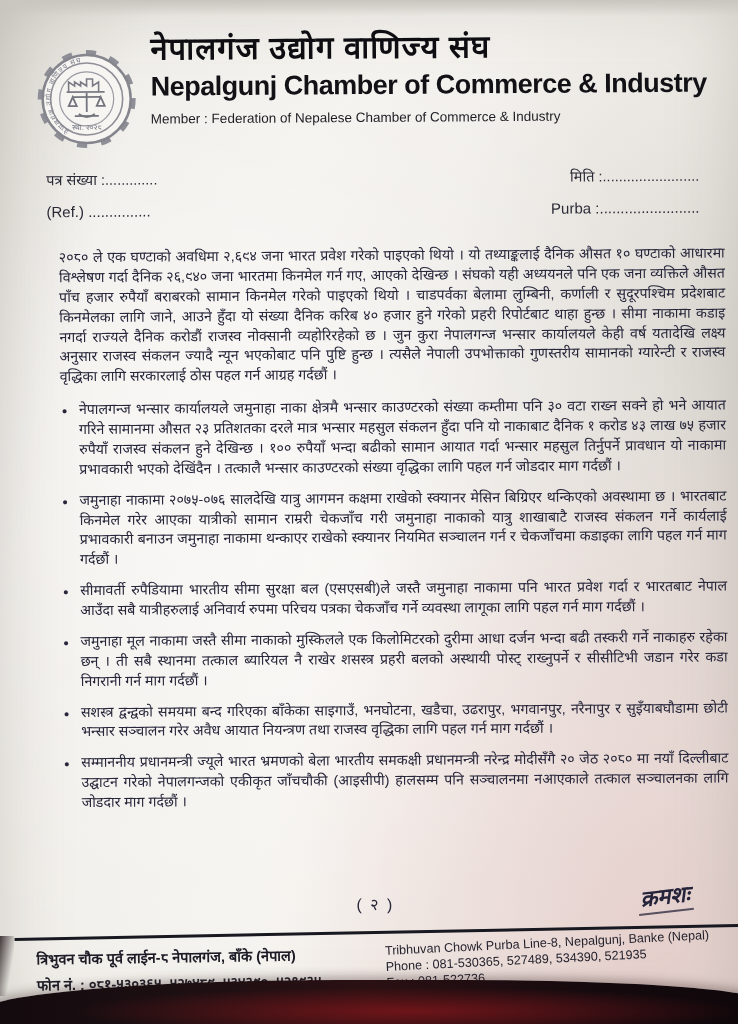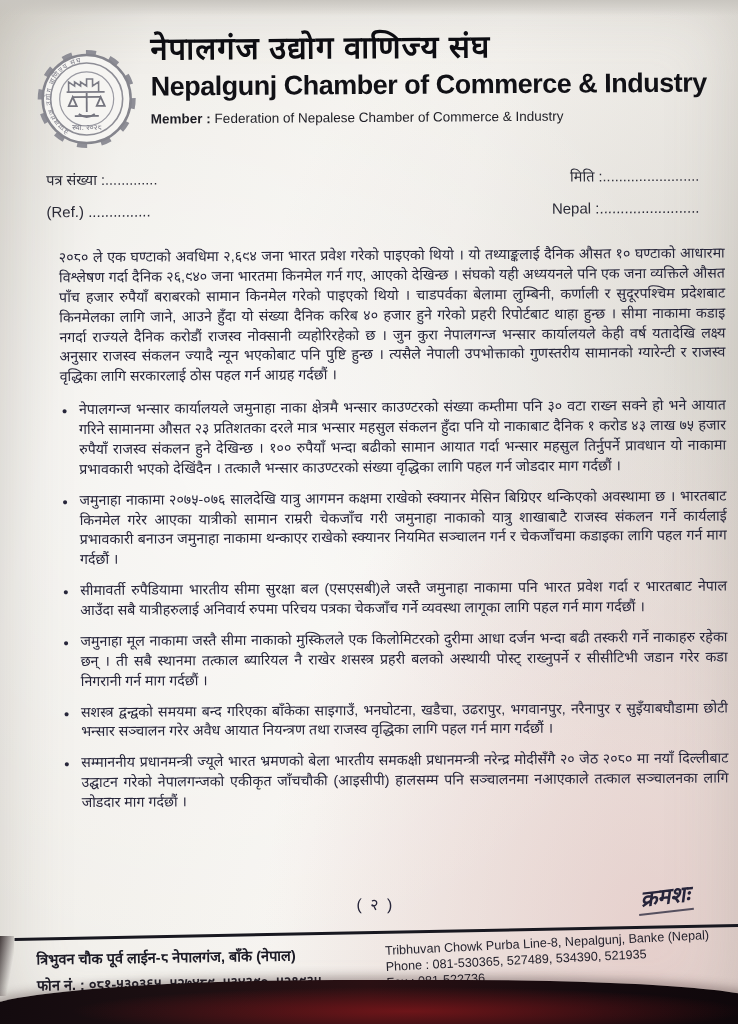--- a/index.html
+++ b/index.html
@@ -24,21 +24,21 @@
     pointer-events:none;
   }
   .content-tilt{transform:rotate(-0.4deg);transform-origin:50% 0;}
 
   
   .logo{position:absolute;top:44px;left:34px;width:104px;height:106px;}
   .titles{position:absolute;top:30px;left:150px;width:568px;}
   .title-np{font-size:31px;font-weight:bold;color:#0d0d12;letter-spacing:1px;line-height:1.15;}
   .title-en{font-size:27px;font-weight:bold;color:#111116;letter-spacing:-0.5px;margin-top:4px;white-space:nowrap;}
   .member-line{font-size:13.5px;color:#1d1d24;margin-top:9px;}
-  .member-line b{font-weight:bold;}
+  .member-line b{font-weight:normal;}
 
   
   .refrow{position:absolute;top:167px;left:45px;right:40px;font-size:14.5px;color:#2a2a36;}
   .refrow .row{display:flex;justify-content:space-between;margin-bottom:14px;}
   .ref-en{font-size:15px;}
 
   
   .bodytext{
     position:absolute;top:246px;left:57px;right:15px;
     font-size:14.2px;line-height:1.40;color:#27263a;
@@ -125,21 +125,21 @@
       <div class="member-line"><b>Member :</b><span> Federation of Nepalese Chamber of Commerce &amp; Industry</span></div>
     </div>
 
     <div class="refrow">
       <div class="row">
         <span>पत्र संख्या :.............</span>
         <span>मिति :........................</span>
       </div>
       <div class="row ref-en">
         <span>(Ref.) ...............</span>
-        <span>Nepal :........................</span>
+        <span>Purba :........................</span>
       </div>
     </div>
 
     <div class="bodytext">
       <p class="intro">२०८० ले एक घण्टाको अवधिमा २,६९४ जना भारत प्रवेश गरेको पाइएको थियो । यो तथ्याङ्कलाई दैनिक औसत १० घण्टाको आधारमा विश्लेषण गर्दा दैनिक २६,९४० जना भारतमा किनमेल गर्न गए, आएको देखिन्छ । संघको यही अध्ययनले पनि एक जना व्यक्तिले औसत पाँच हजार रुपैयाँ बराबरको सामान किनमेल गरेको पाइएको थियो । चाडपर्वका बेलामा लुम्बिनी, कर्णाली र सुदूरपश्चिम प्रदेशबाट किनमेलका लागि जाने, आउने हुँदा यो संख्या दैनिक करिब ४० हजार हुने गरेको प्रहरी रिपोर्टबाट थाहा हुन्छ । सीमा नाकामा कडाइ नगर्दा राज्यले दैनिक करोडौं राजस्व नोक्सानी व्यहोरिरहेको छ । जुन कुरा नेपालगन्ज भन्सार कार्यालयले केही वर्ष यतादेखि लक्ष्य अनुसार राजस्व संकलन ज्यादै न्यून भएकोबाट पनि पुष्टि हुन्छ । त्यसैले नेपाली उपभोक्ताको गुणस्तरीय सामानको ग्यारेन्टी र राजस्व वृद्धिका लागि सरकारलाई ठोस पहल गर्न आग्रह गर्दछौं ।</p>
       <div class="bullet">नेपालगन्ज भन्सार कार्यालयले जमुनाहा नाका क्षेत्रमै भन्सार काउण्टरको संख्या कम्तीमा पनि ३० वटा राख्न सक्ने हो भने आयात गरिने सामानमा औसत २३ प्रतिशतका दरले मात्र भन्सार महसुल संकलन हुँदा पनि यो नाकाबाट दैनिक १ करोड ४३ लाख ७५ हजार रुपैयाँ राजस्व संकलन हुने देखिन्छ । १०० रुपैयाँ भन्दा बढीको सामान आयात गर्दा भन्सार महसुल तिर्नुपर्ने प्रावधान यो नाकामा प्रभावकारी भएको देखिंदैन । तत्कालै भन्सार काउण्टरको संख्या वृद्धिका लागि पहल गर्न जोडदार माग गर्दछौं ।</div>
       <div class="bullet">जमुनाहा नाकामा २०७५-०७६ सालदेखि यात्रु आगमन कक्षमा राखेको स्क्यानर मेसिन बिग्रिएर थन्किएको अवस्थामा छ । भारतबाट किनमेल गरेर आएका यात्रीको सामान राम्ररी चेकजाँच गरी जमुनाहा नाकाको यात्रु शाखाबाटै राजस्व संकलन गर्ने कार्यलाई प्रभावकारी बनाउन जमुनाहा नाकामा थन्काएर राखेको स्क्यानर नियमित सञ्चालन गर्न र चेकजाँचमा कडाइका लागि पहल गर्न माग गर्दछौं ।</div>
       <div class="bullet">सीमावर्ती रुपैडियामा भारतीय सीमा सुरक्षा बल (एसएसबी)ले जस्तै जमुनाहा नाकामा पनि भारत प्रवेश गर्दा र भारतबाट नेपाल आउँदा सबै यात्रीहरुलाई अनिवार्य रुपमा परिचय पत्रका चेकजाँच गर्ने व्यवस्था लागूका लागि पहल गर्न माग गर्दछौं ।</div>
       <div class="bullet">जमुनाहा मूल नाकामा जस्तै सीमा नाकाको मुस्किलले एक किलोमिटरको दुरीमा आधा दर्जन भन्दा बढी तस्करी गर्ने नाकाहरु रहेका छन् । ती सबै स्थानमा तत्काल ब्यारियल नै राखेर शसस्त्र प्रहरी बलको अस्थायी पोस्ट् राख्नुपर्ने र सीसीटिभी जडान गरेर कडा निगरानी गर्न माग गर्दछौं ।</div>
       <div class="bullet">सशस्त्र द्वन्द्वको समयमा बन्द गरिएका बाँकेका साइगाउँ, भनघोटना, खडैचा, उढरापुर, भगवानपुर, नरैनापुर र सुइँयाबघौडामा छोटी भन्सार सञ्चालन गरेर अवैध आयात नियन्त्रण तथा राजस्व वृद्धिका लागि पहल गर्न माग गर्दछौं ।</div>

